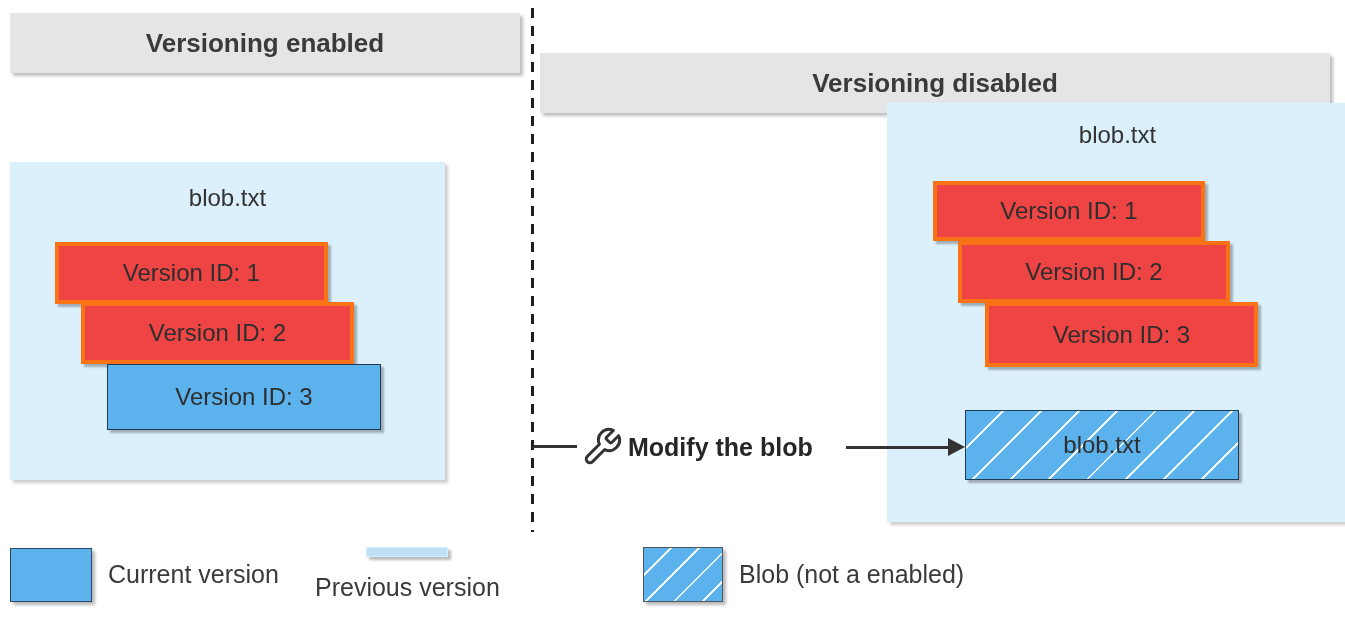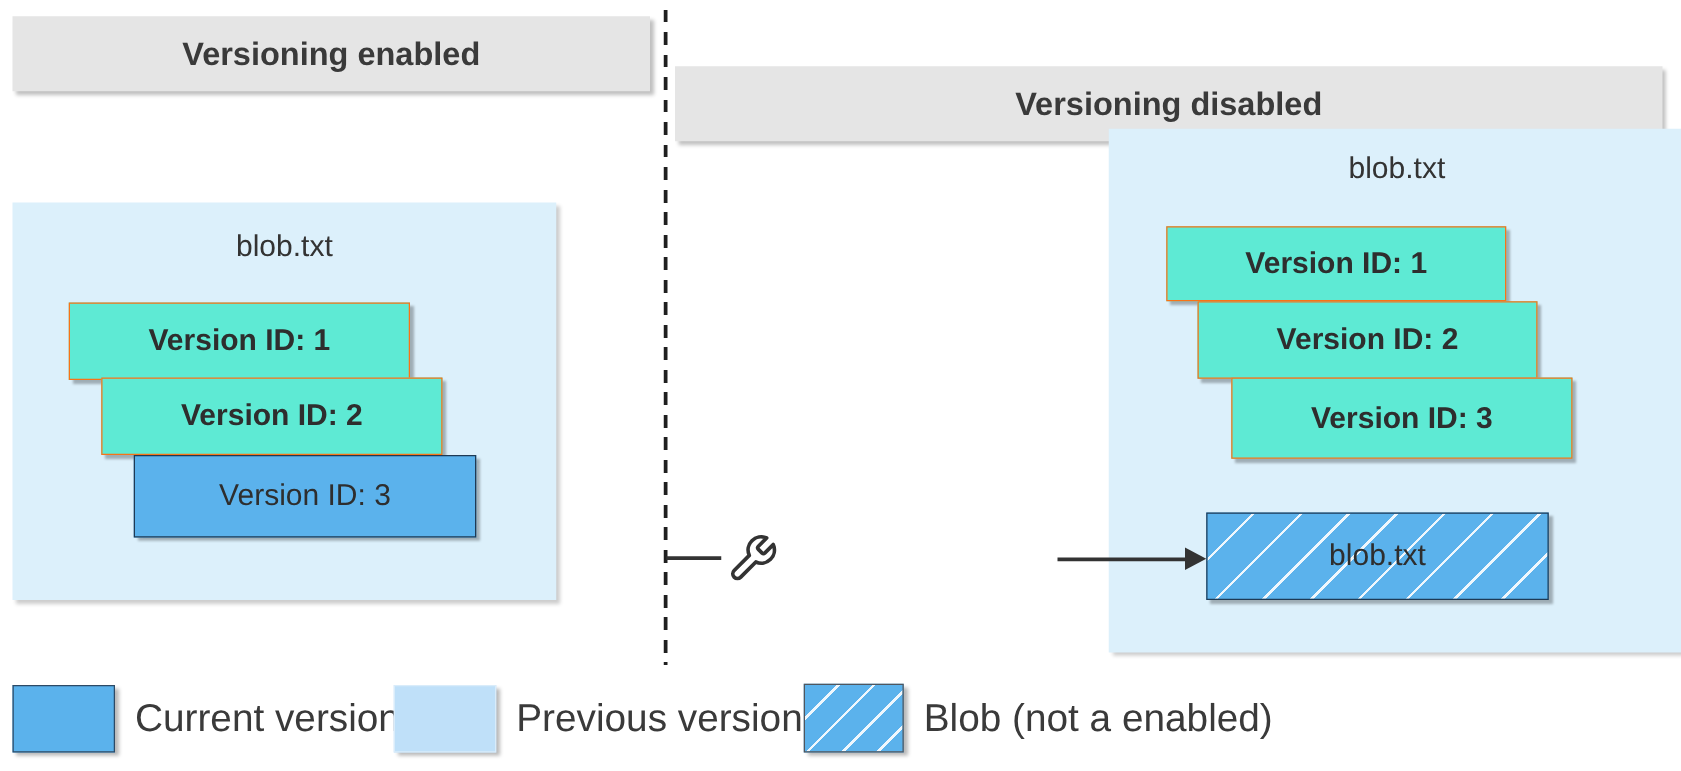--- a/index.html
+++ b/index.html
@@ -41,21 +41,21 @@
   .panel-left .panel-title{top:22px;}
   .panel-right .panel-title{top:18px;}
   
   .vbox{
     position:absolute;
     display:flex;align-items:center;justify-content:center;
     font-size:24px;color:#2e2e2e;
     box-shadow:3px 3px 2px rgba(0,0,0,.28);
     box-sizing:border-box;
   }
-  .vbox.previous{background:#5eead4;border:1px solid #f97316;font-weight:bold;}
+  .vbox.previous{background:#ef4444;border:4px solid #f97316;}
   .vbox.current{background:#5bb2ec;border:1px solid #1e3a55;}
   .vbox.hatched{
     background:
       repeating-linear-gradient(135deg,transparent 0 25px,rgba(255,255,255,.9) 25px 27px),
       #5bb2ec;
     border:1px solid #1e3a55;
   }
   
   .stub{position:absolute;left:533px;top:445px;width:44px;height:3px;background:#333333;}
   .wrench{position:absolute;left:581px;top:426px;width:42px;height:42px;}
@@ -82,21 +82,21 @@
   }
   .swatch.current{background:#5bb2ec;border:1px solid #2c4a66;}
   .swatch.previous{background:#bfe0f9;border:1px solid #d9ecfa;}
   .swatch.hatched{
     width:80px;height:55px;
     background:
       repeating-linear-gradient(135deg,transparent 0 18px,rgba(255,255,255,.9) 18px 20px),
       #5bb2ec;
     border:1px solid #50565e;
   }
-  .legend-text{font-size:31px;color:#3a3a3a;white-space:nowrap;}
+  .legend-text{font-size:25px;color:#3a3a3a;white-space:nowrap;}
 </style>
 </head>
 <body>
 
 <div class="stage">
 
   <div class="hdr hdr-left">
     <span>Versioning enabled</span>
   </div>
   <div class="hdr hdr-right">
@@ -117,28 +117,29 @@
     <div class="vbox previous" style="left:46px;top:78px;width:272px;height:60px;z-index:1;">Version ID: 1</div>
     <div class="vbox previous" style="left:71px;top:138px;width:272px;height:62px;z-index:2;">Version ID: 2</div>
     <div class="vbox previous" style="left:98px;top:199px;width:273px;height:65px;z-index:3;">Version ID: 3</div>
     <div class="vbox hatched" style="left:78px;top:307px;width:274px;height:70px;z-index:4;">blob.txt</div>
   </div>
 
   <div class="stub"></div>
   <svg class="wrench" viewBox="0 0 24 24" fill="none" stroke="#333333" stroke-width="1.7" stroke-linecap="round" stroke-linejoin="round">
     <path d="M14.7 6.3a1 1 0 0 0 0 1.4l1.6 1.6a1 1 0 0 0 1.4 0l3.77-3.77a6 6 0 0 1-7.94 7.94l-6.91 6.91a2.12 2.12 0 0 1-3-3l6.91-6.91a6 6 0 0 1 7.94-7.94l-3.76 3.76z"></path>
   </svg>
+  <div class="modify-label">Modify the blob</div>
   <div class="arrow-line"></div>
   <div class="arrow-head"></div>
 
   <div class="legend-item" style="left:10px;">
     <div class="swatch current"></div>
     <div class="legend-text">Current version</div>
   </div>
-  <div class="legend-item" style="left:315px;">
+  <div class="legend-item" style="left:315px;flex-direction:column;">
     <div class="swatch previous"></div>
     <div class="legend-text">Previous version</div>
   </div>
   <div class="legend-item" style="left:643px;">
     <div class="swatch hatched"></div>
     <div class="legend-text">Blob (not a enabled)</div>
   </div>
 
 </div>
 

